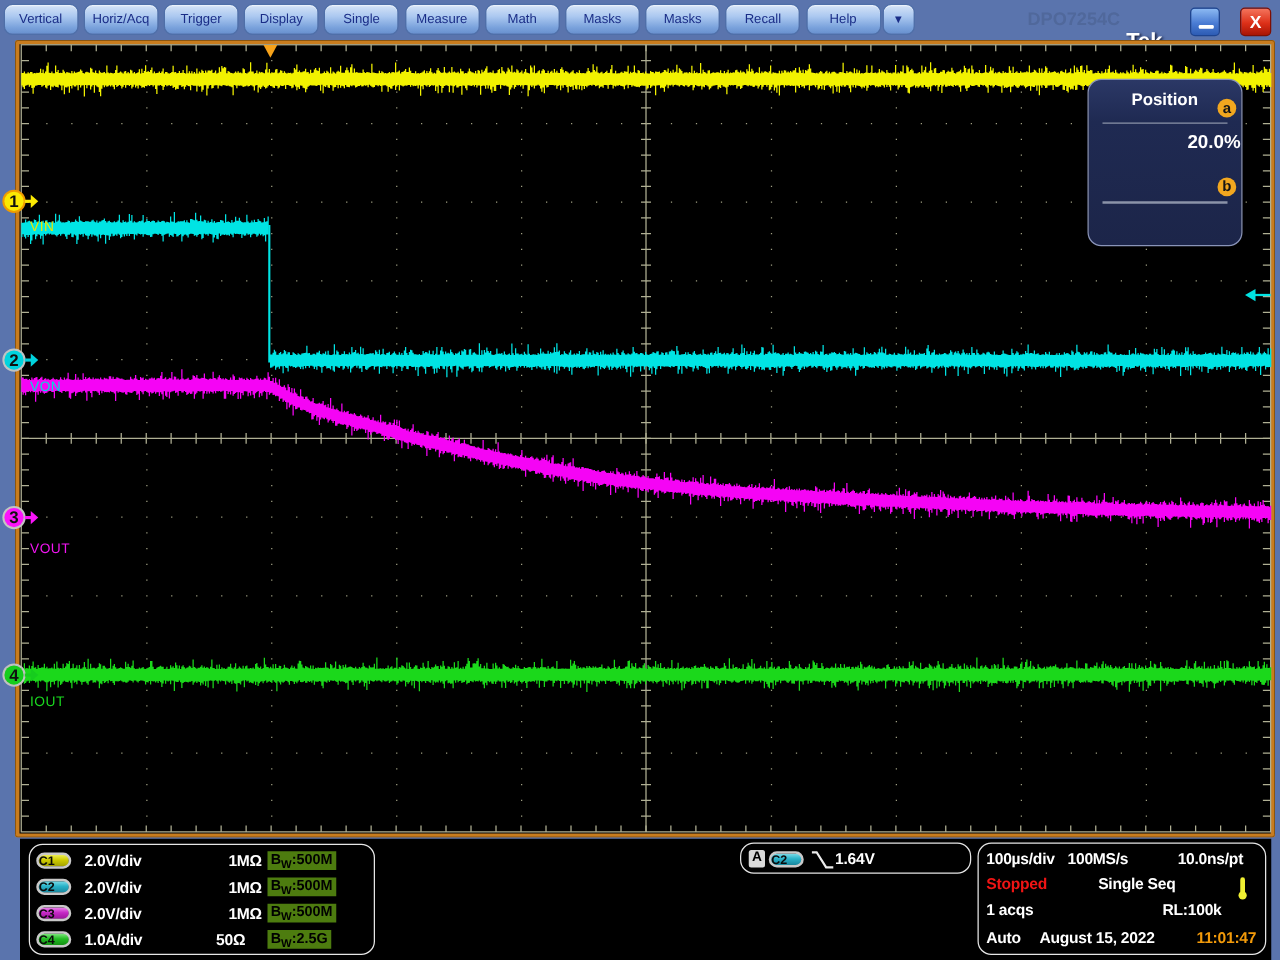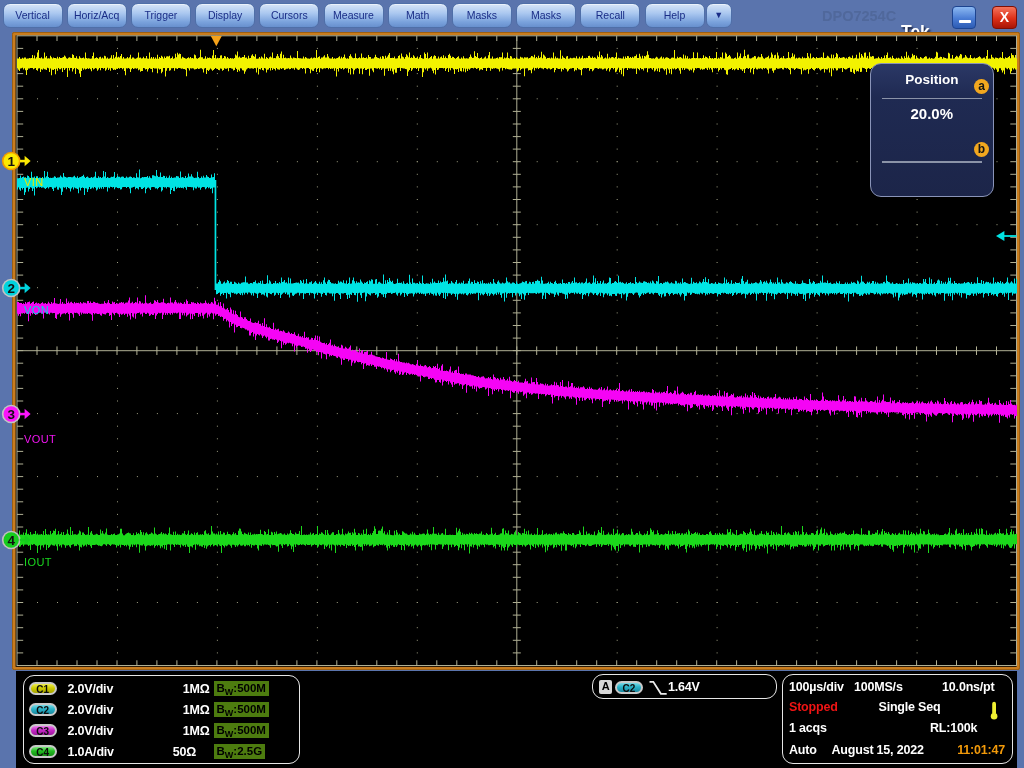--- a/index.html
+++ b/index.html
@@ -19,44 +19,44 @@
   background:linear-gradient(180deg,#f4745c 0%,#dd3018 55%,#a81505 100%); border:1px solid #7e0f04;
   color:#fff; font-size:14px; font-weight:bold; text-align:center; line-height:21px; }
 #scope { position:absolute; left:12px; top:32px; }
 .mk { position:absolute; left:0; }
 .wl { position:absolute; font-size:11px; letter-spacing:0.4px;margin-top:43px; }
 #pospanel { position:absolute; left:870px; top:63px; width:123.5px; height:133.5px;
   background:linear-gradient(180deg,#2b3866 0%,#1f2a52 25%,#1c2549 100%);
   border:1.5px solid #8a94b8; border-radius:11px; }
 #pospanel .ttl { position:absolute; left:0; right:0; top:8px; text-align:center;
   color:#fff; font-size:13.5px; font-weight:bold; }
-#pospanel .val { position:absolute; left:0; right:0; top:41px; text-align:center;
+#pospanel .val { position:absolute; left:0; right:0; top:41px; text-align:right;
   color:#fff; font-size:15px; font-weight:bold; }
 .obadge { position:absolute; width:15px; height:15px; border-radius:50%; background:#f2a71f;
   color:#151515; font-size:12px; font-weight:bold; text-align:center; line-height:15px; }
 .pline { position:absolute; left:11px; width:100px; height:1.5px; background:#8b93a8; }
 #bottombar { position:absolute; left:16px; top:671px; width:1000.5px; height:97px; background:#000; }
 .panel { position:absolute; background:#000; border:1.5px solid #e6e6e6; border-radius:11px; }
 .cb { position:absolute; display:inline-block; border:2px solid #c9c9c9; border-radius:8px;
-  text-align:center; font-weight:bold; color:#0a0a0a; }
+  font-weight:bold; color:#0a0a0a; }
 .wt { position:absolute; color:#fff; font-size:12.5px; font-weight:bold; white-space:nowrap;
   letter-spacing:-0.2px; }
 .bw { position:absolute; background:#4d7c0f; color:#000; font-size:11.5px; font-weight:bold;
   height:15px; line-height:14.5px; padding-left:3px; }
 .bw sub { font-size:9px; }
 #abadge { position:absolute; left:599.4px; top:680.2px; width:12.5px; height:13.5px; background:#d9d9d9;
   color:#000; font-size:11px; font-weight:bold; text-align:center; line-height:13.5px; border-radius:2px; }
 </style></head>
 <body>
 <div id="all">
 <div class="btn" style="left:2.5px;width:60px">Vertical</div>
 <div class="btn" style="left:66.7px;width:60px">Horiz/Acq</div>
 <div class="btn" style="left:130.9px;width:60px">Trigger</div>
 <div class="btn" style="left:195.1px;width:60px">Display</div>
-<div class="btn" style="left:259.3px;width:60px">Cursors</div>
+<div class="btn" style="left:259.3px;width:60px">Single</div>
 <div class="btn" style="left:323.5px;width:60px">Measure</div>
 <div class="btn" style="left:387.7px;width:60px">Math</div>
 <div class="btn" style="left:451.9px;width:60px">Masks</div>
 <div class="btn" style="left:516.1px;width:60px">Masks</div>
 <div class="btn" style="left:580.3px;width:60px">Recall</div>
 <div class="btn" style="left:644.5px;width:60px">Help</div>
 <div class="btn" style="left:706px;width:25.5px;font-size:9px">▼</div>
 <div id="dpo">DPO7254C</div>
 <div id="tek">Tek</div>
 <div id="minb">

